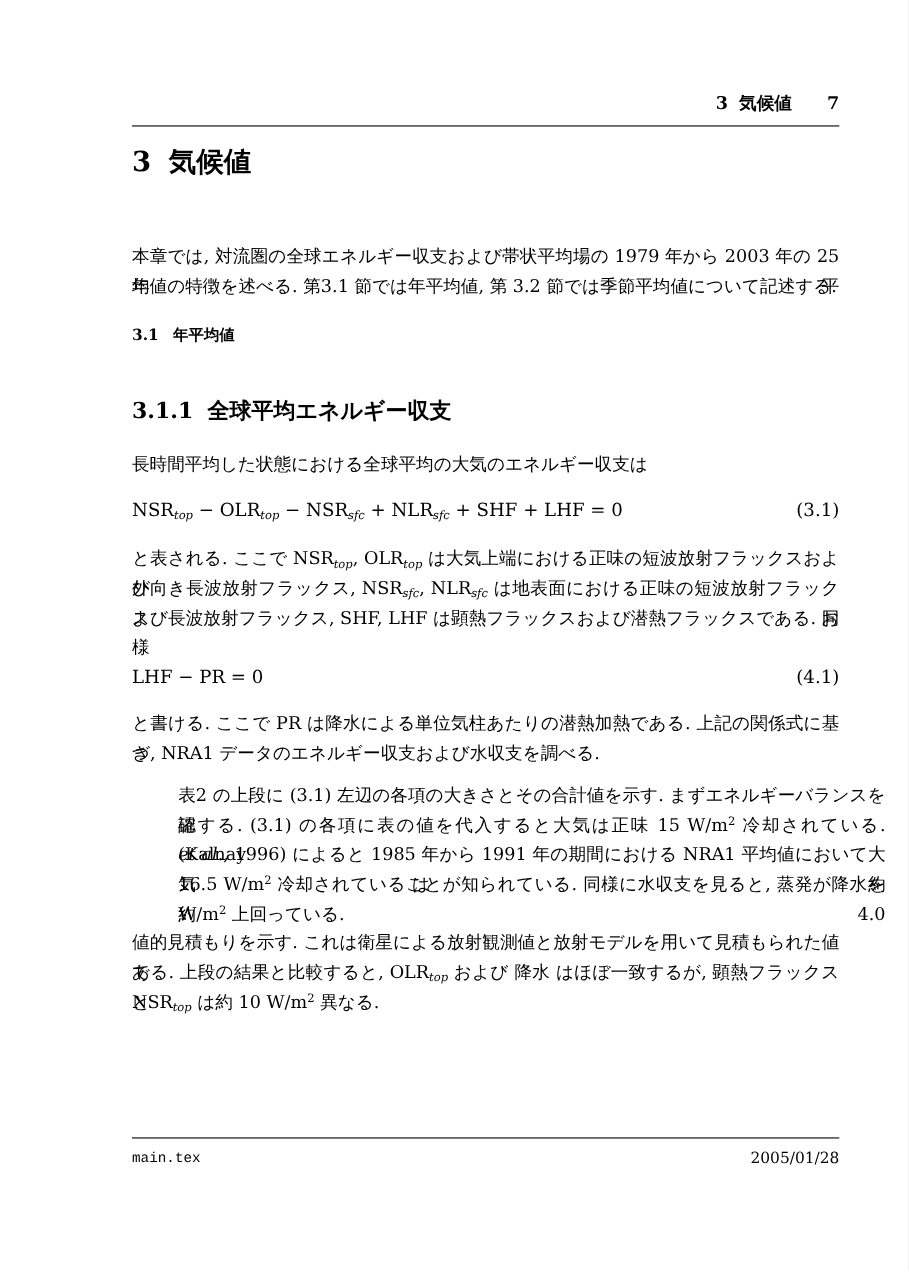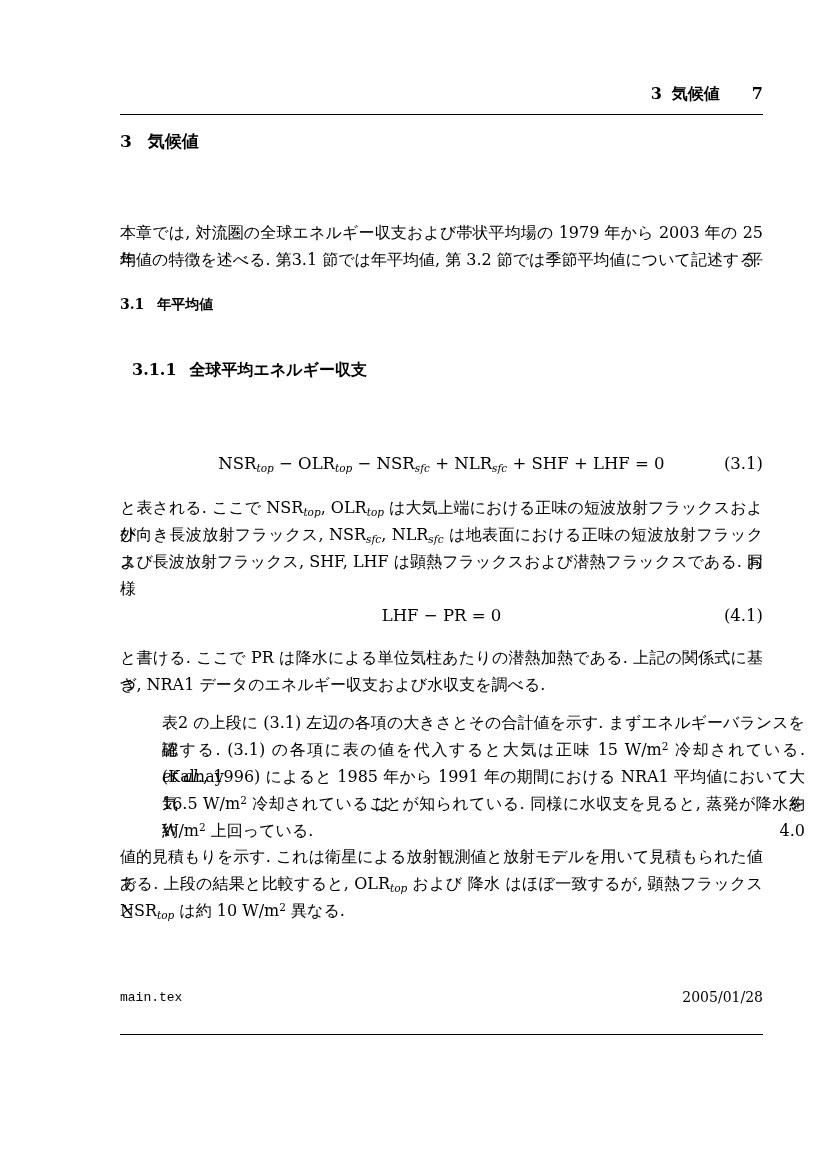--- a/index.html
+++ b/index.html
@@ -15,49 +15,49 @@
     display:flex; justify-content:flex-end; align-items:baseline;
     font-weight:bold; font-size:16px;
   }
   .header-row .hsec-num { font-family:"DejaVu Serif","Liberation Serif",serif; }
   .header-row .hsec-title { font-family:"Liberation Sans","DejaVu Sans",sans-serif; margin-left:10px; }
   .header-row .hpage { font-family:"DejaVu Serif","Liberation Serif",serif; margin-left:32px; }
   .rule { left:120px; width:643px; height:1px; background:#000000; }
   .rule-header { top:114px; }
   .rule-footer { top:1034px; }
   
-  .sec-title { left:120px; top:130px; font-weight:bold; font-size:17px; }
+  .sec-title { left:120px; top:130px; font-weight:bold; font-size:25px; }
   .sec-title .hnum { font-family:"DejaVu Serif","Liberation Serif",serif; margin-right:16px; }
   .sec-title .hlabel { font-family:"Liberation Sans","DejaVu Sans",sans-serif; }
   
   .sub-title { left:120px; top:296px; font-weight:bold; font-size:14px; }
-  .subsub-title { left:132px; top:360px; font-weight:bold; font-size:16px; }
+  .subsub-title { left:120px; top:360px; font-weight:bold; font-size:20px; }
   .sub-title .hnum, .subsub-title .hnum { font-family:"DejaVu Serif","Liberation Serif",serif; margin-right:13px; }
   .sub-title .hlabel, .subsub-title .hlabel { font-family:"Liberation Sans","DejaVu Sans",sans-serif; }
   
   .para { left:120px; width:643px; font-size:16px; }
   .line { height:27px; line-height:27px; }
   .just { text-align:justify; text-align-last:justify; }
   .p-intro    { top:203px;margin-top:16px; }
   .p-lead     { top:408px; }
   .p-aftereq1 { top:494px; }
   .p-aftereq2 { top:644px; }
   .p-tableup  { top:709px;margin-left:42px; }
   .p-tablelow { top:843px; }
   
-  .eqrow { left:120px; width:643px; text-align:center; font-size:16.5px; line-height:27px; }
+  .eqrow { left:120px; width:643px; text-align:left; font-size:16.5px; line-height:27px; }
   .eq1 { top:450px; }
   .eq2 { top:602px; }
   .eqnum { position:absolute; right:0; top:0; }
   sub { font-size:10.5px; font-style:italic; vertical-align:-3px; line-height:0; }
   sup { font-size:10.5px; vertical-align:5px; line-height:0; font-style:normal; }
   
   .footer-row {
-    left:120px; top:989px; width:643px;
-    display:flex; justify-content:space-between; align-items:center;
+    left:120px; top:1045px; width:643px;
+    display:flex; justify-content:space-between; align-items:flex-start;
   }
   .footer-row .fname { font-family:"Liberation Mono","DejaVu Sans Mono",monospace; font-size:13px; }
   .footer-row .fdate { font-size:14px; }
 </style>
 </head>
 <body>
 
 <div class="page">
 
   <div class="abs header-row">
@@ -77,20 +77,23 @@
     </div>
 
   <div class="abs sub-title">
     <span class="hnum">3.1</span><span class="hlabel">年平均値</span>
   </div>
 
   <div class="abs subsub-title">
     <span class="hnum">3.1.1</span><span class="hlabel">全球平均エネルギー収支</span>
   </div>
 
+  <div class="abs para p-lead">
+      <div class="line">長時間平均した状態における全球平均の大気のエネルギー収支は</div>
+    </div>
 
   <div class="abs eqrow eq1">
     <span>NSR<sub>top</sub> − OLR<sub>top</sub> − NSR<sub>sfc</sub> + NLR<sub>sfc</sub> + SHF + LHF = 0</span>
     <span class="eqnum">(3.1)</span>
   </div>
 
   <div class="abs para p-aftereq1">
       <div class="line just">と表される. ここで NSR<sub>top</sub>, OLR<sub>top</sub> は大気上端における正味の短波放射フラックスおよび</div>
       <div class="line just">外向き長波放射フラックス, NSR<sub>sfc</sub>, NLR<sub>sfc</sub> は地表面における正味の短波放射フラックスお</div>
       <div class="line just">よび長波放射フラックス, SHF, LHF は顕熱フラックスおよび潜熱フラックスである. 同様</div>

